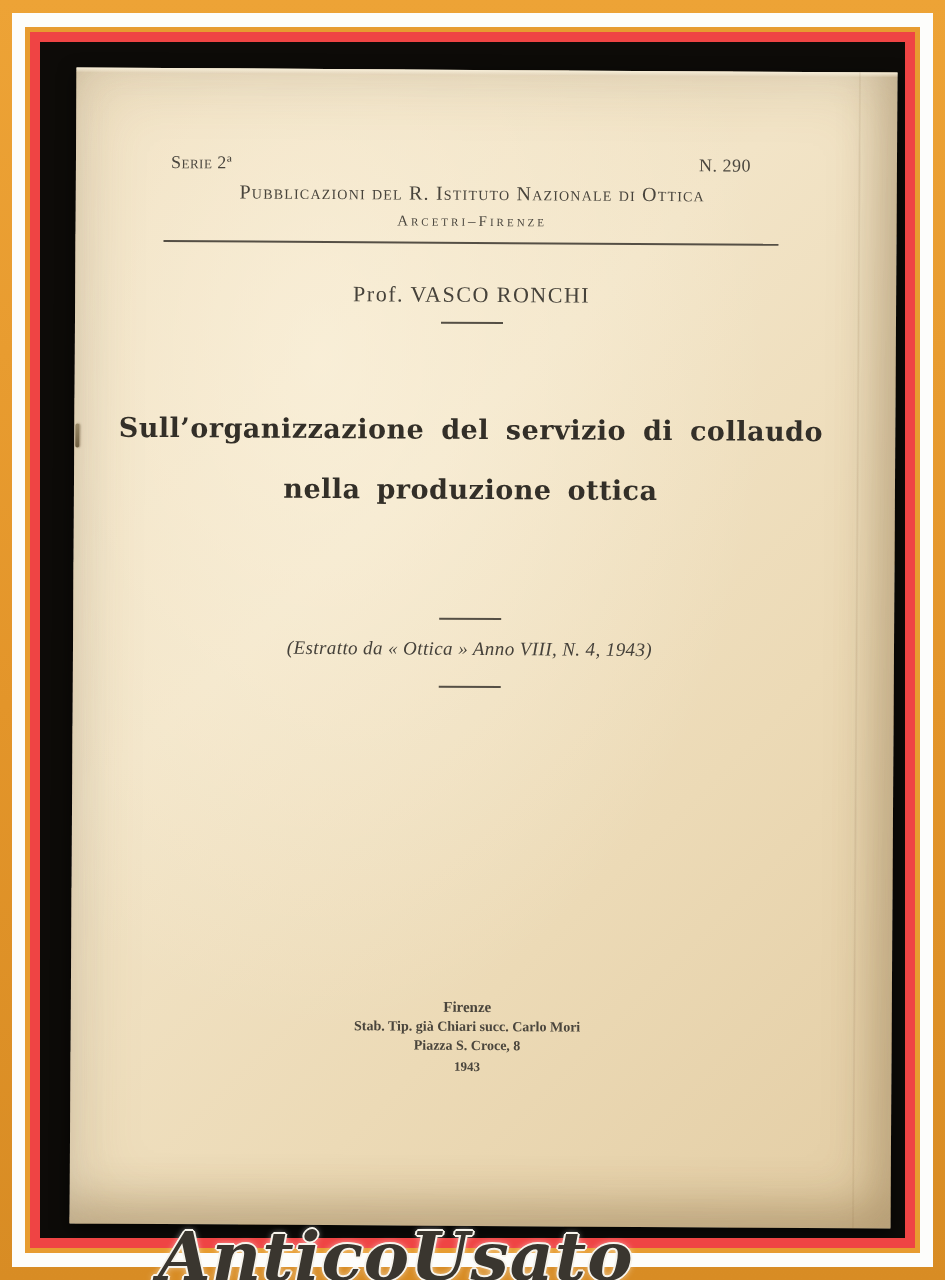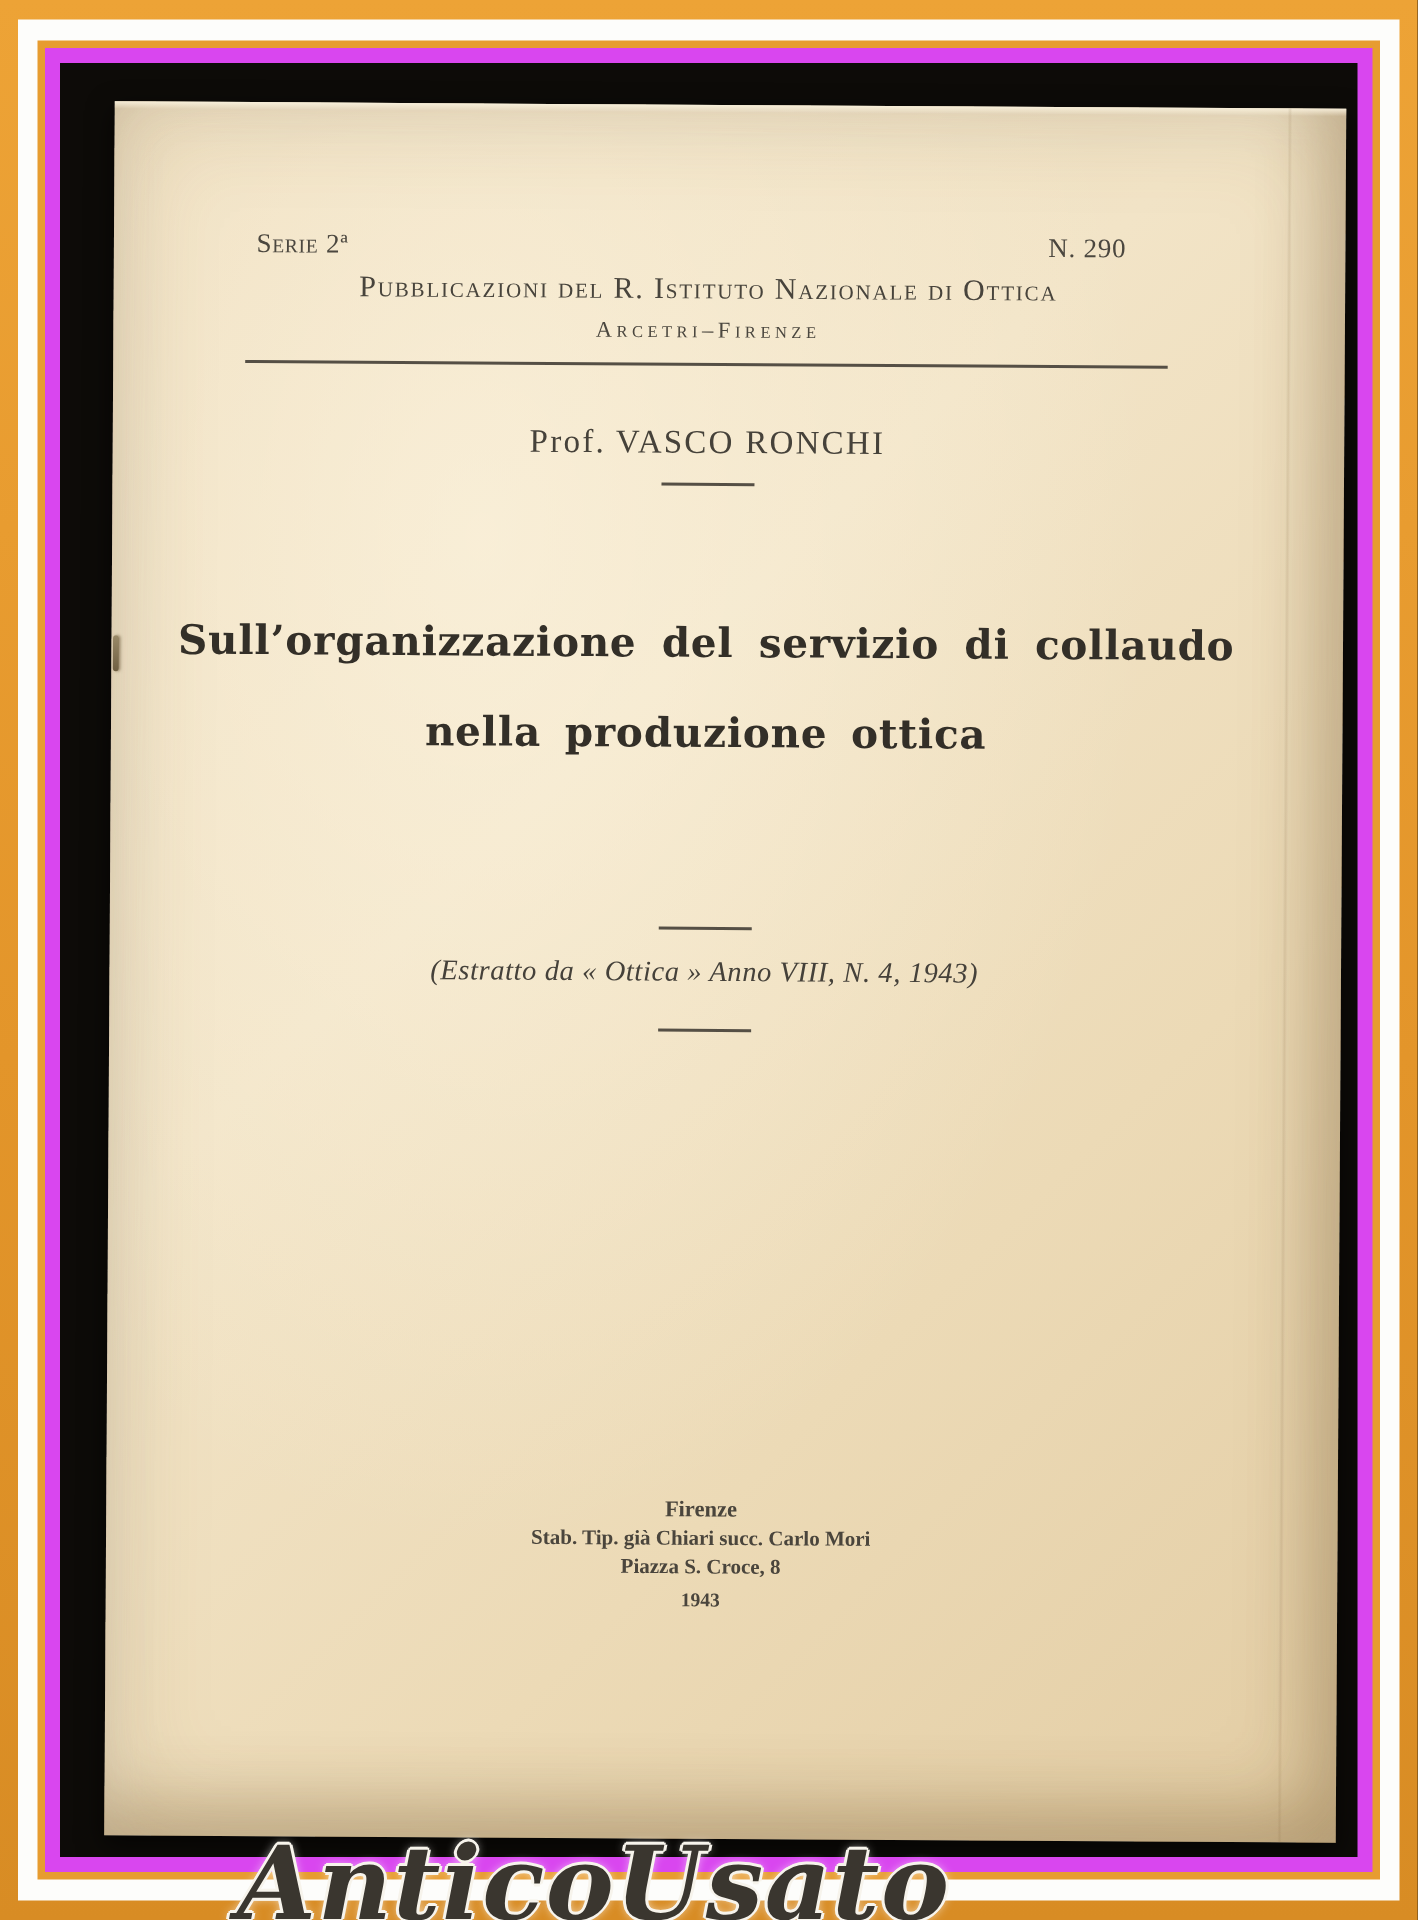--- a/index.html
+++ b/index.html
@@ -21,21 +21,21 @@
     background: #fdfdfb;
     padding: 14px 13px;
   }
   .frame-inner-orange {
     width: 100%; height: 100%;
     background: #e79c30;
     padding: 5px;
   }
   .frame-white-2 {
     width: 100%; height: 100%;
-    background: #d946ef;
+    background: #ef4444;
     padding: 10px;
   }
 
   
   .photo {
     position: relative;
     width: 100%; height: 100%;
     background: #0d0b08;
     overflow: hidden;
   }

